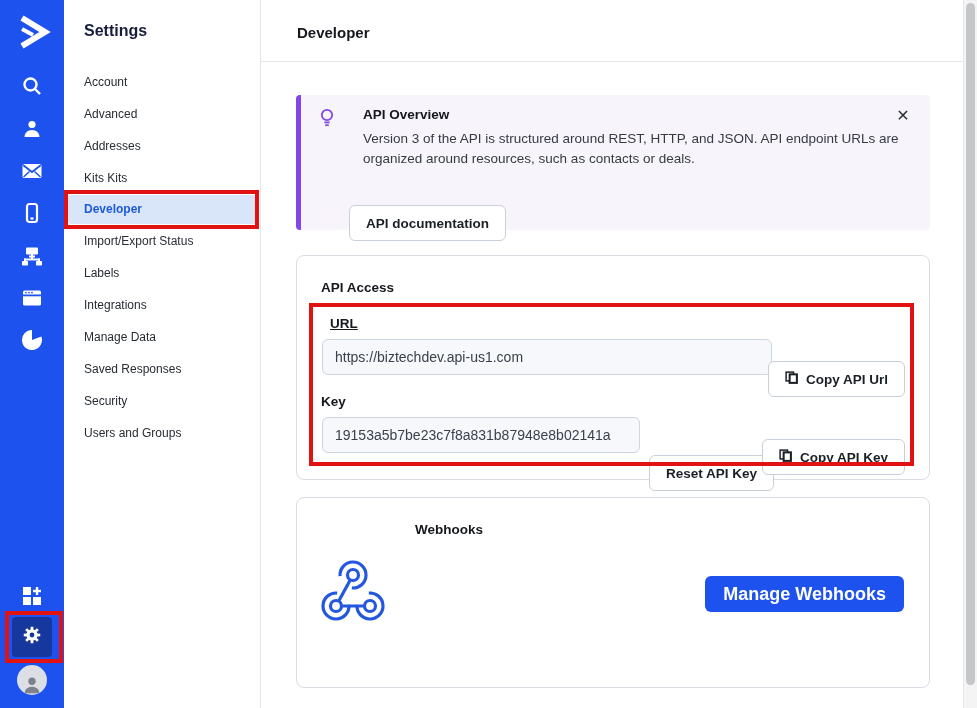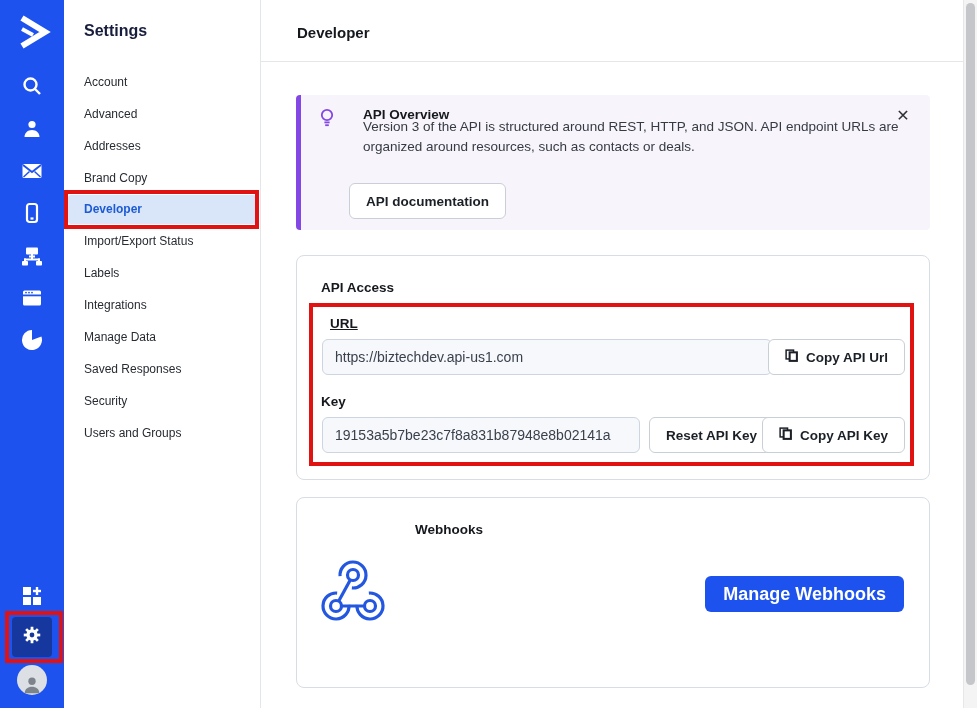--- a/index.html
+++ b/index.html
@@ -34,44 +34,44 @@
   .anno-api  { left:12px; top:47px;  width:605px; height:163px; }
   
   .main { position:absolute; left:261px; top:0; width:702px; height:708px; background:#ffffff; }
   .main-header { position:relative; height:62px; border-bottom:1px solid #e4e7ea; }
   .main-title { position:absolute; left:36px; top:24px; font-size:15px; font-weight:bold; color:#15181d; }
   
   .banner { position:absolute; left:35px; top:95px; width:634px; height:135px;
             background:#f7f4fb; border-left:5px solid #8247e5; border-radius:4px; }
   .bulb { position:absolute; left:17px; top:13px; width:18px; height:20px; }
   .banner-title { position:absolute; left:62px; top:12px; font-size:13.5px; font-weight:bold; color:#15181d; }
-  .banner-body { position:absolute; left:62px; top:22px; width:560px; font-size:13.5px;
+  .banner-body { position:absolute; left:62px; top:34px; width:560px; font-size:13.5px;
                  line-height:20px; color:#363b43; }
   .banner-close { position:absolute; right:16px; top:10px; width:22px; height:22px; border:none; background:none;
                   font-size:16px; color:#2e3237; cursor:pointer; line-height:22px; text-align:center; }
   .btn { display:inline-flex; align-items:center; gap:8px; height:36px; padding:0 16px;
          background:#ffffff; border:1px solid #c9cfd7; border-radius:6px;
-         font-family:"Liberation Sans",sans-serif; font-size:13.5px; font-weight:bold; color:#1b1f26; cursor:pointer; }
+         font-family:"Liberation Sans",sans-serif; font-size:13.5px; font-weight:bold; color:#1b1f26; cursor:pointer;margin-top:22px; }
   .banner-btn { position:absolute; left:48px; top:88px; }
   
   .card { position:absolute; left:35px; width:634px; background:#ffffff;
           border:1px solid #d8dde4; border-radius:8px; }
   .card-api { top:255px; height:225px; }
   .card-hooks { top:497px; height:191px; }
   .card-label { position:absolute; left:24px; top:24px; font-size:13.5px; font-weight:bold; color:#15181d; }
   .field-label { position:absolute; font-size:13.5px; font-weight:bold; color:#15181d; }
   .text-input { position:absolute; height:36px; background:#f6f8fc; border:1px solid #ccd5e0;
                 border-radius:6px; padding:0 12px; font-family:"Liberation Sans",sans-serif;
                 font-size:14px; color:#3b414b; }
   .url-label { left:33px; top:60px;text-decoration:underline; }
   .url-input { left:25px; top:83px; width:450px; }
   .copy-url-btn { position:absolute; right:24px; top:83px; }
   .key-label { left:24px; top:138px; }
   .key-input { left:25px; top:161px; width:318px; }
-  .reset-key-btn { position:absolute; left:352px; top:161px; }
+  .reset-key-btn { position:absolute; left:352px; top:177px; }
   .copy-key-btn { position:absolute; right:24px; top:161px; }
   
   .hook-icon { position:absolute; left:24px; top:62px; width:64px; height:64px; }
   .hooks-title { position:absolute; left:118px; top:24px; font-size:13.5px; font-weight:bold; color:#15181d; }
   .hooks-body { position:absolute; left:118px; top:46px; width:302px; font-size:13.5px;
                 line-height:20px; color:#363b43; }
   .primary-btn { position:absolute; right:25px; top:78px; height:36px; padding:0 18px;
                  background:#1d52ee; color:#ffffff; border:none; border-radius:6px;
                  font-family:"Liberation Sans",sans-serif; font-size:18px; font-weight:bold; cursor:pointer; }
   
@@ -180,21 +180,21 @@
 
     <div class="annotation anno-gear"></div>
   </aside>
 
   <nav class="settings-panel">
     <div class="settings-title">Settings</div>
     <ul class="settings-menu" id="settings-menu">
         <li>Account</li>
         <li>Advanced</li>
         <li>Addresses</li>
-        <li>Brand Copy</li>
+        <li>Kits Kits</li>
         <li class="selected">Developer</li>
         <li>Import/Export Status</li>
         <li>Labels</li>
         <li>Integrations</li>
         <li>Manage Data</li>
         <li>Saved Responses</li>
         <li>Security</li>
         <li>Users and Groups</li>
       </ul>
   </nav>

